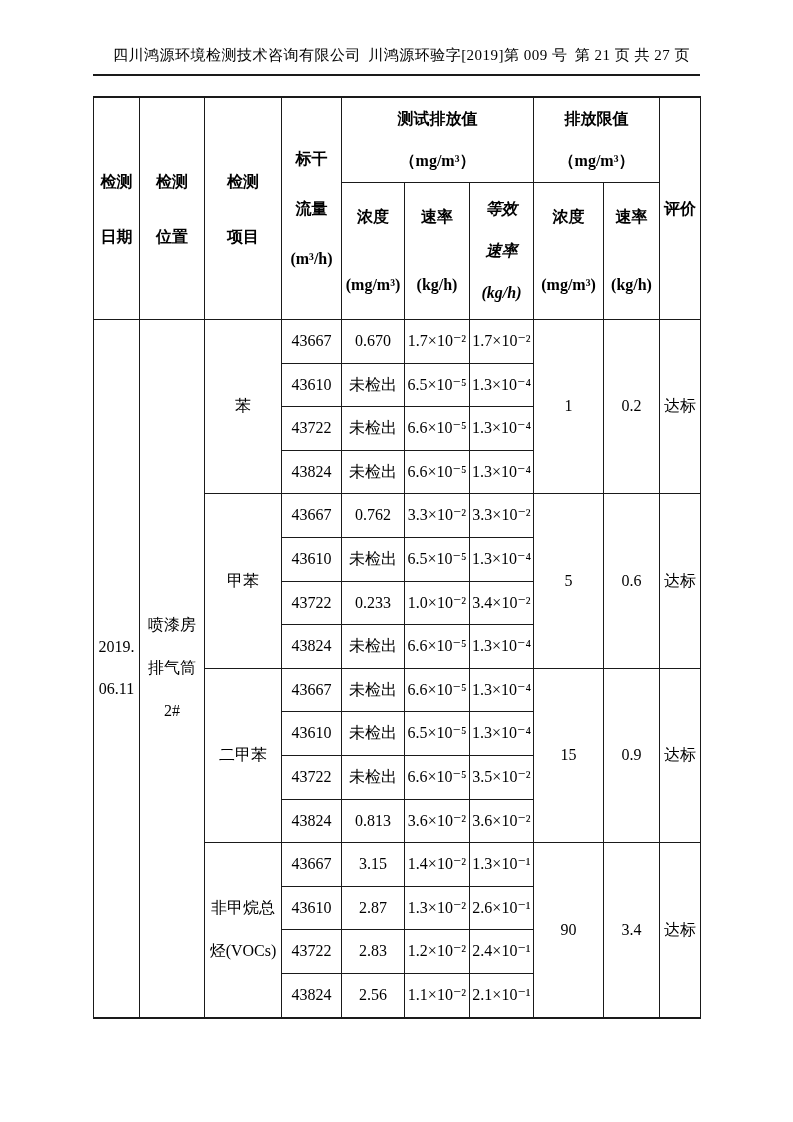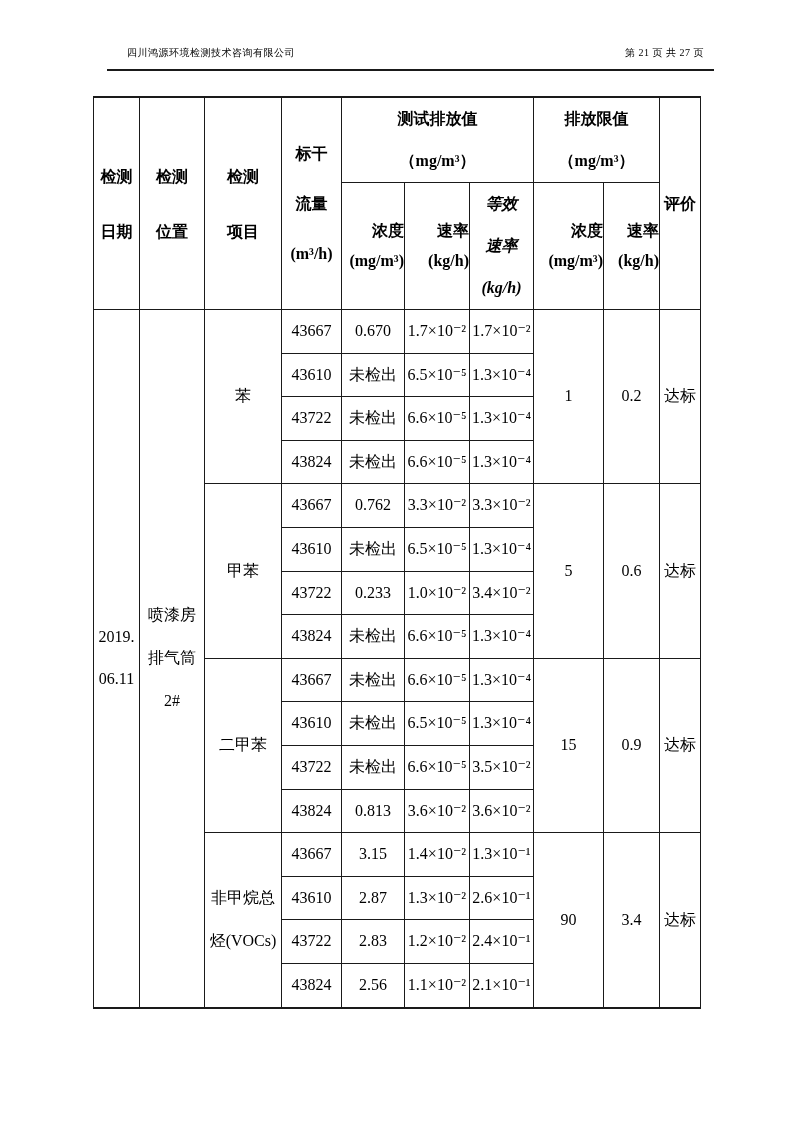--- a/index.html
+++ b/index.html
@@ -4,26 +4,26 @@
 <style>
   html,body { margin:0; padding:0; background:#ffffff; }
   body {
     width:793px; height:1122px;
     font-family:"Liberation Serif","DejaVu Serif",serif;
     color:#000;
   }
   .page { position:relative; width:793px; height:1122px; background:#fff; overflow:hidden; }
 
   .page-header {
-    position:absolute; left:107px; top:46px; width:607px;
+    position:absolute; left:93px; top:46px; width:607px;
     box-sizing:border-box;
     display:flex; justify-content:space-between; align-items:baseline;
     padding:0 10px 9px 20px;
     border-bottom:2px solid #1a1a1a;
-    font-size:10px; letter-spacing:0.5px; white-space:nowrap;
+    font-size:15px; letter-spacing:0.5px; white-space:nowrap;
   }
 
   table.report-table {
     position:absolute; left:93px; top:96px;
     width:607px; table-layout:fixed;
     border-collapse:collapse;
     border-top:2px solid #1a1a1a;
     border-bottom:2px solid #1a1a1a;
     border-left:1px solid #1a1a1a;
     border-right:1px solid #1a1a1a;
@@ -36,30 +36,31 @@
     overflow:hidden;
   }
   tr.hrow-a { height:82px; }
   tr.hrow-b { height:127px; }
   tr.drow   { height:42.6px; }
 
   .report-table td.hd { font-weight:bold;margin-top:32px; }
   td.hd-col  { line-height:55px; }   
   td.hd-flow { line-height:50px; }   
   td.hd-grp  { line-height:42px; }   
-  td.hd-sub  { line-height:30px;text-align:right; }   
+  td.hd-sub  { line-height:68px; }   
   td.hd-sub3 { line-height:42px;font-style:italic; }   
 </style>
 </head>
 <body>
 
 <div class="page">
 
   <div class="page-header">
     <span>四川鸿源环境检测技术咨询有限公司</span>
+    <span>川鸿源环验字[2019]第 009 号</span>
     <span>第 21 页 共 27 页</span>
   </div>
 
   <table class="report-table">
     <colgroup>
       <col style="width:46px">
         <col style="width:65px">
         <col style="width:77px">
       <col style="width:60px">
         <col style="width:63px">

